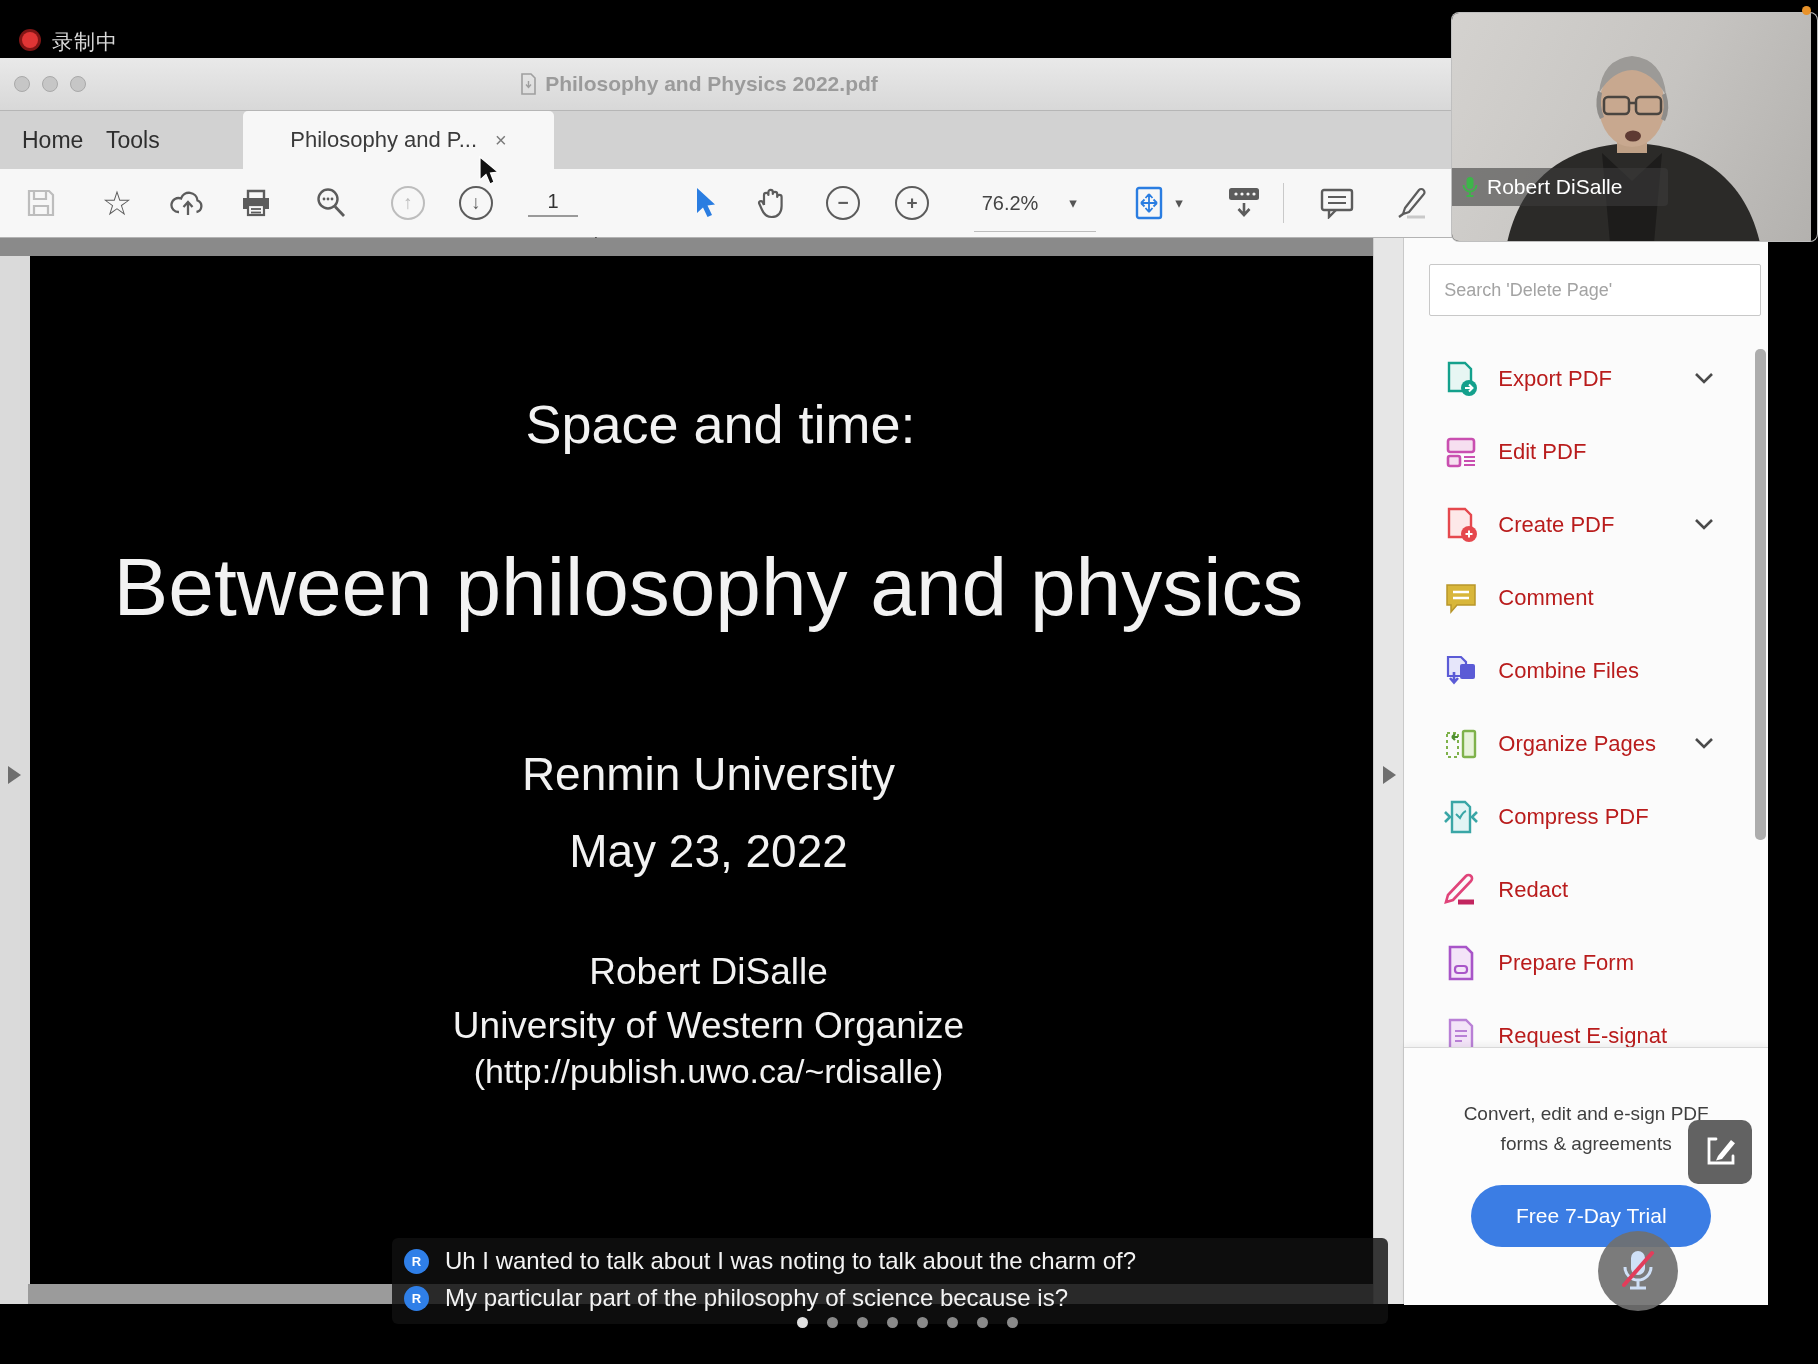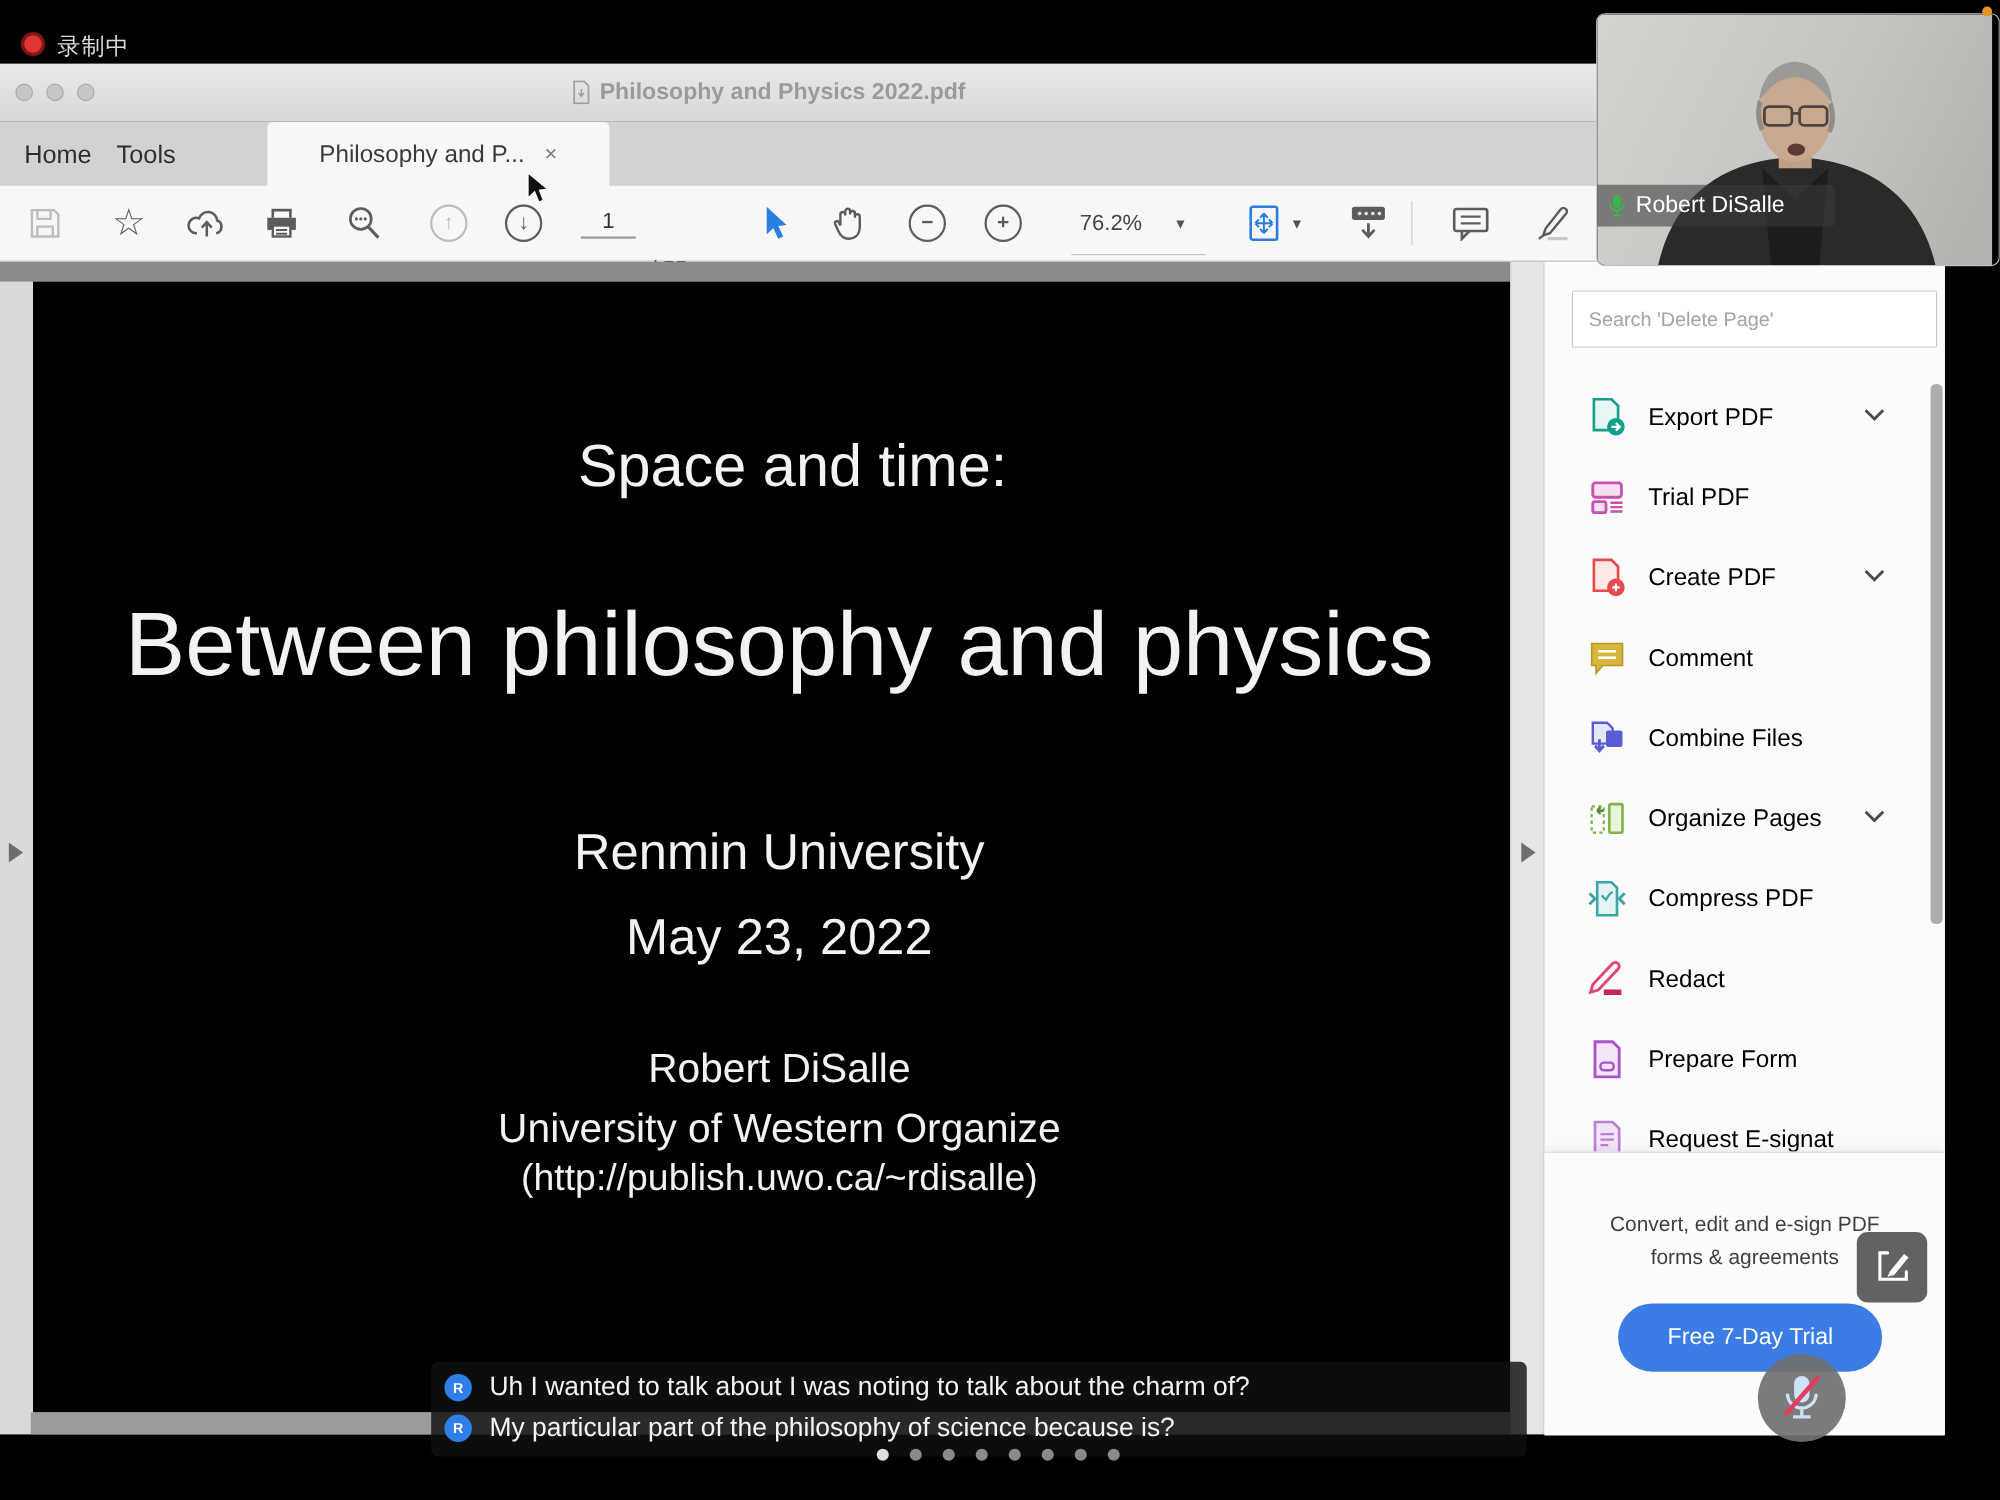--- a/index.html
+++ b/index.html
@@ -66,21 +66,21 @@
   .collapse-strip .nav-arrow{left:9px;top:528px;}
   
   .sidebar{position:relative;width:375px;height:1066px;background:#fbfbfb;border-left:1px solid #c9c9c9;box-sizing:border-box;}
   .search-box{position:absolute;left:25px;top:26px;width:332px;height:52px;background:#fff;
     border:1px solid #c8c8c8;border-radius:2px;box-sizing:border-box;display:flex;align-items:center;}
   .search-box input{border:0;outline:none;width:100%;font-size:18px;color:#444;padding:0 14px;background:transparent;font-family:inherit;}
   .search-box input::placeholder{color:#a3a3a3;}
   .tools-list{position:absolute;left:0;top:104px;width:100%;height:705px;overflow:hidden;}
   .tool-item{position:relative;height:73px;display:flex;align-items:center;cursor:default;}
   .tool-icon{position:absolute;left:38px;width:38px;height:38px;display:flex;align-items:center;justify-content:center;}
-  .tool-label{position:absolute;left:94px;font-size:22px;color:#000000;white-space:nowrap;}
+  .tool-label{position:absolute;left:94px;font-size:22px;color:#b91c1c;white-space:nowrap;}
   .tool-chevron{position:absolute;left:290px;}
   .sb-scroll-thumb{position:absolute;right:2px;top:111px;width:11px;height:491px;background:#adadad;border-radius:5px;}
   .promo{position:absolute;left:0;top:809px;width:100%;height:257px;background:#fcfcfc;
     border-top:1px solid #d8d8d8;box-shadow:0 -3px 6px rgba(0,0,0,.05);}
   .promo-text{position:absolute;left:0;width:100%;text-align:center;font-size:19px;color:#3f3f3f;}
   .promo-l1{top:55px;}
   .promo-l2{top:85px;}
   .sign-tile{position:absolute;left:284px;top:72px;width:64px;height:64px;border-radius:10px;
     background:rgba(85,85,85,.92);display:flex;align-items:center;justify-content:center;z-index:3;}
   .trial-btn{position:absolute;left:67px;top:137px;width:240px;height:62px;border:0;border-radius:31px;
@@ -285,21 +285,21 @@
               </svg></span>
           </div>
           <div class="tool-item">
             <span class="tool-icon">
               <svg width="38" height="38" viewBox="0 0 38 38">
                 <rect x="6" y="6" width="26" height="13" rx="2.5" fill="#f6dff0" stroke="#c94fb0" stroke-width="2.6"></rect>
                 <rect x="6" y="23" width="12" height="10" rx="2" fill="#f6dff0" stroke="#c94fb0" stroke-width="2.6"></rect>
                 <path d="M22 24 h11 M22 28 h11 M22 32 h11" stroke="#c94fb0" stroke-width="2.2"></path>
               </svg>
             </span>
-            <span class="tool-label">Trial PDF</span>
+            <span class="tool-label">Edit PDF</span>
           </div>
           <div class="tool-item">
             <span class="tool-icon">
               <svg width="38" height="38" viewBox="0 0 38 38">
                 <path d="M7 3 h16 l6 6 v22 h-22 z" fill="#fde8e8" stroke="#e5484d" stroke-width="2.4"></path>
                 <circle cx="27" cy="28" r="8" fill="#e5484d"></circle>
                 <path d="M27 24.5 v7 M23.5 28 h7" stroke="#fff" stroke-width="2" fill="none"></path>
               </svg>
             </span>
             <span class="tool-label">Create PDF</span>

